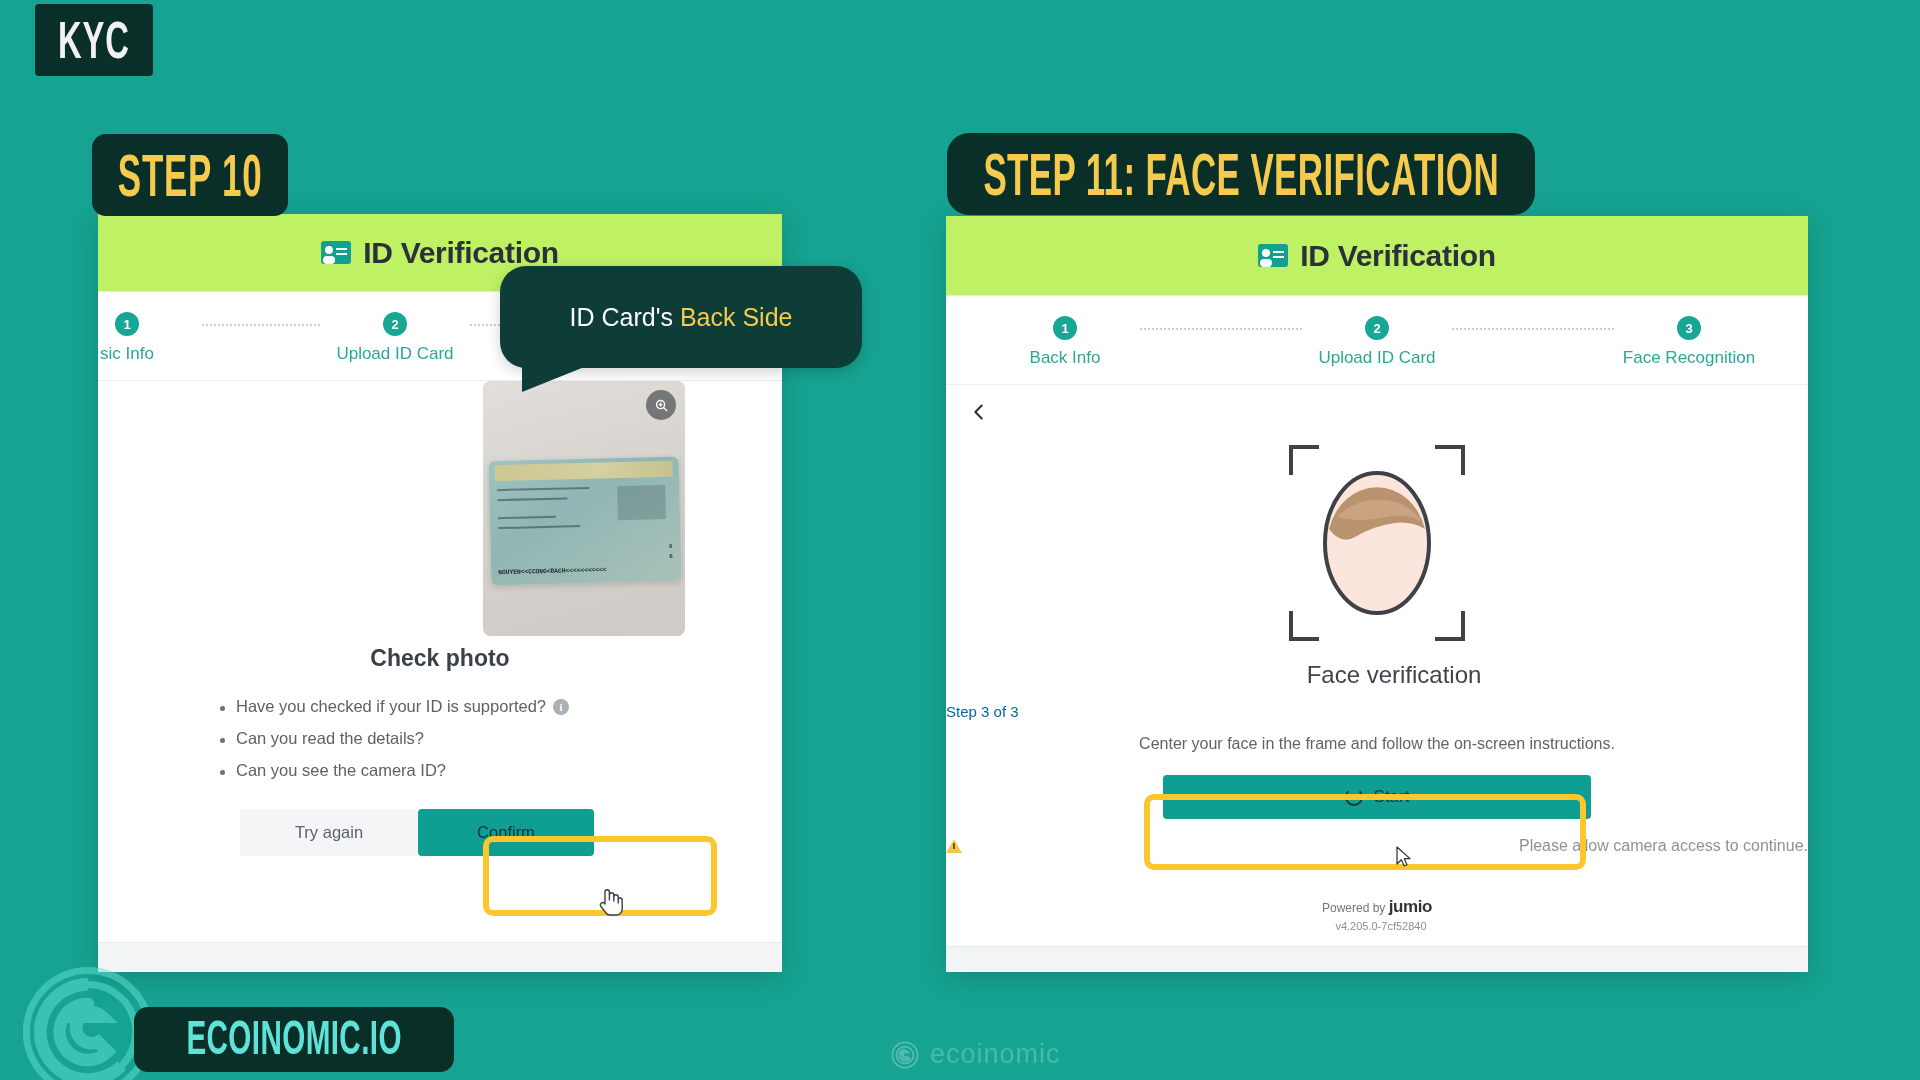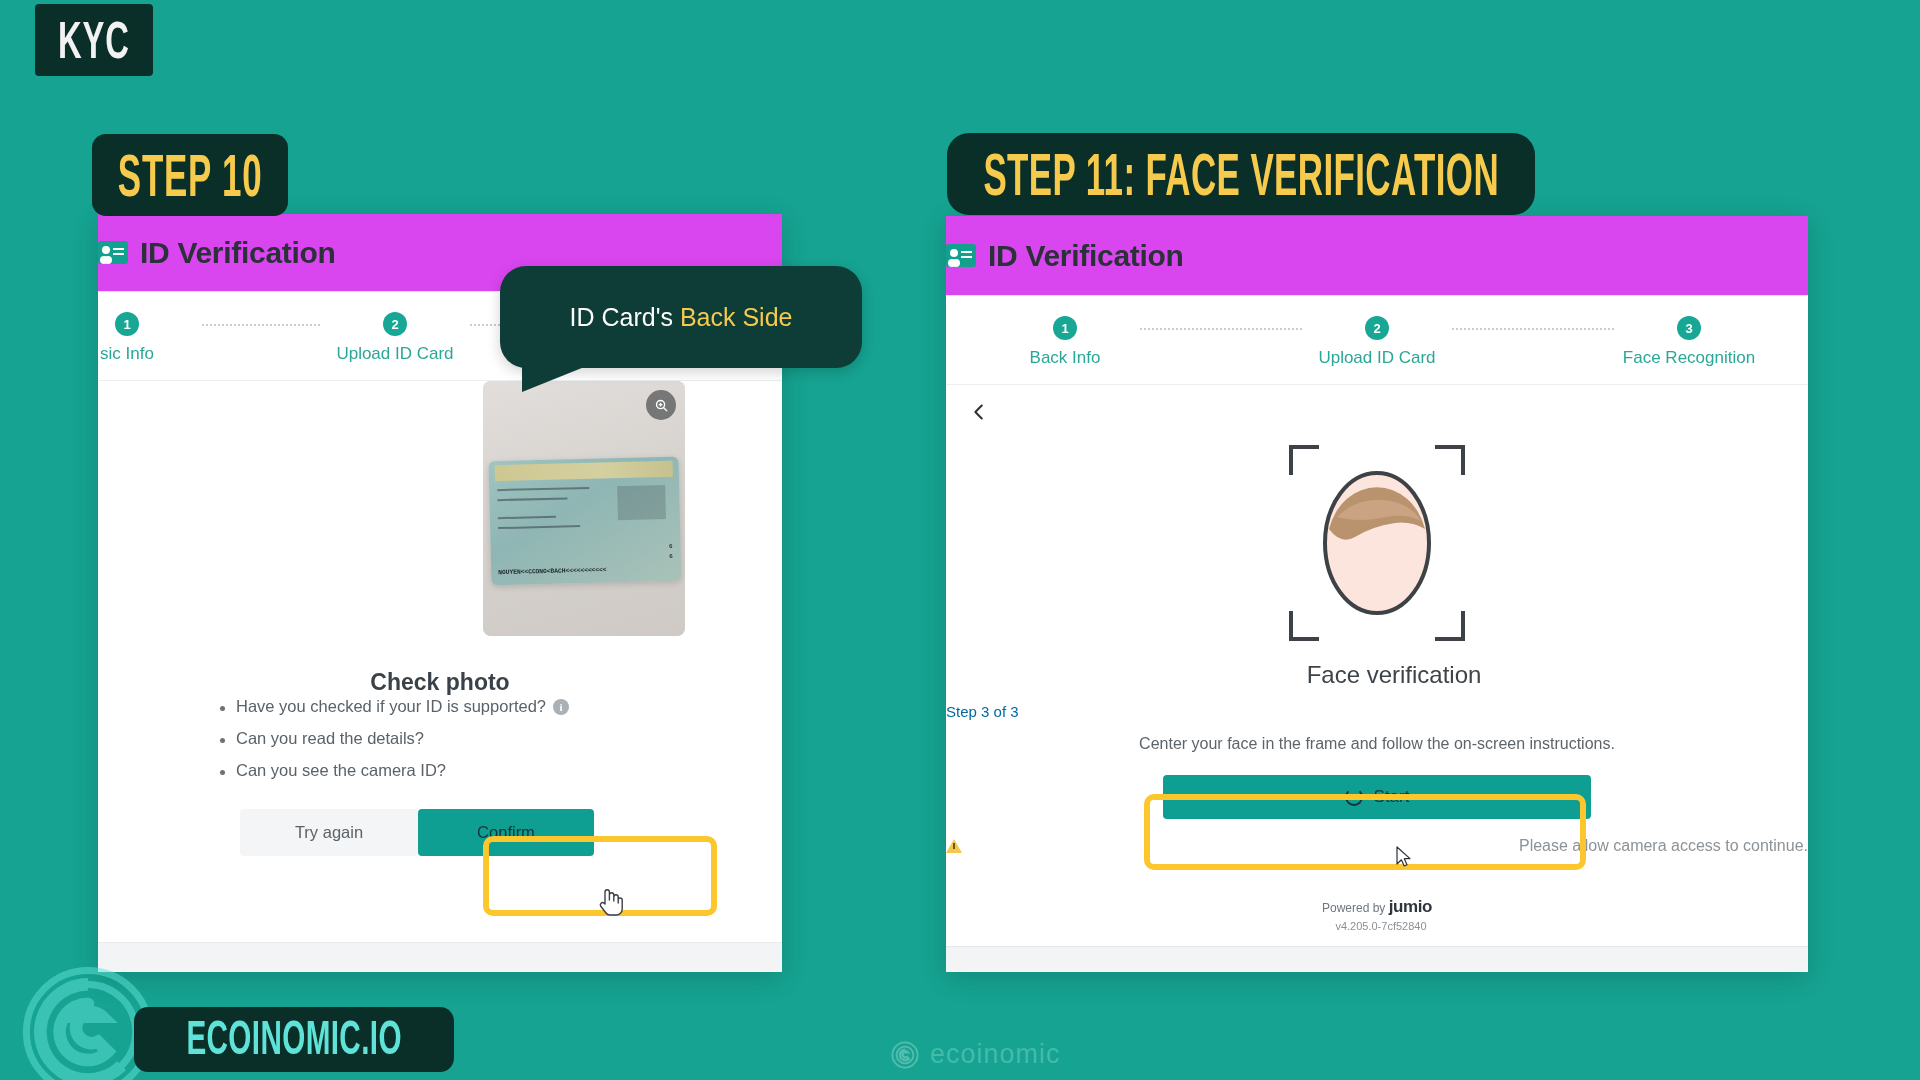--- a/index.html
+++ b/index.html
@@ -67,24 +67,25 @@
   .panel {
     position: absolute;
     background: #ffffff;
     box-shadow: 0 6px 26px rgba(0,0,0,0.16);
     overflow: hidden;
   }
   .panel-left  { left: 98px;  top: 214px; width: 684px; height: 758px; }
   .panel-right { left: 946px; top: 216px; width: 862px; height: 756px; }
 
   .app-head {
-    background: #d946ef;
+    background: #bef264;
     border-bottom: 1px solid #e6e9ec;
     display: flex;
     align-items: center;
+    justify-content: center;
     gap: 12px;
     position: relative;
   }
   .panel-left .app-head  { height: 78px; }
   .panel-right .app-head { height: 80px; }
   .app-head .title {
     font-size: 30px;
     font-weight: 700;
     color: #2b3138;
     letter-spacing: -0.3px;
@@ -192,21 +193,21 @@
   .card-photo .zoom-btn {
     position: absolute; right: 9px; top: 9px;
     width: 30px; height: 30px; border-radius: 50%;
     background: rgba(55,58,62,0.62);
     display: flex; align-items: center; justify-content: center;
   }
   .card-photo .zoom-btn svg { width: 15px; height: 15px; }
 
   .check-title {
     position: absolute;
-    left: 0; right: 0; top: 288px;
+    left: 0; right: 0; top: 264px;
     text-align: center;
     font-size: 23px;
     font-weight: 700;
     color: #3a4148;
   }
   .check-list {
     position: absolute;
     left: 118px; top: 316px;
     list-style: none;
   }

